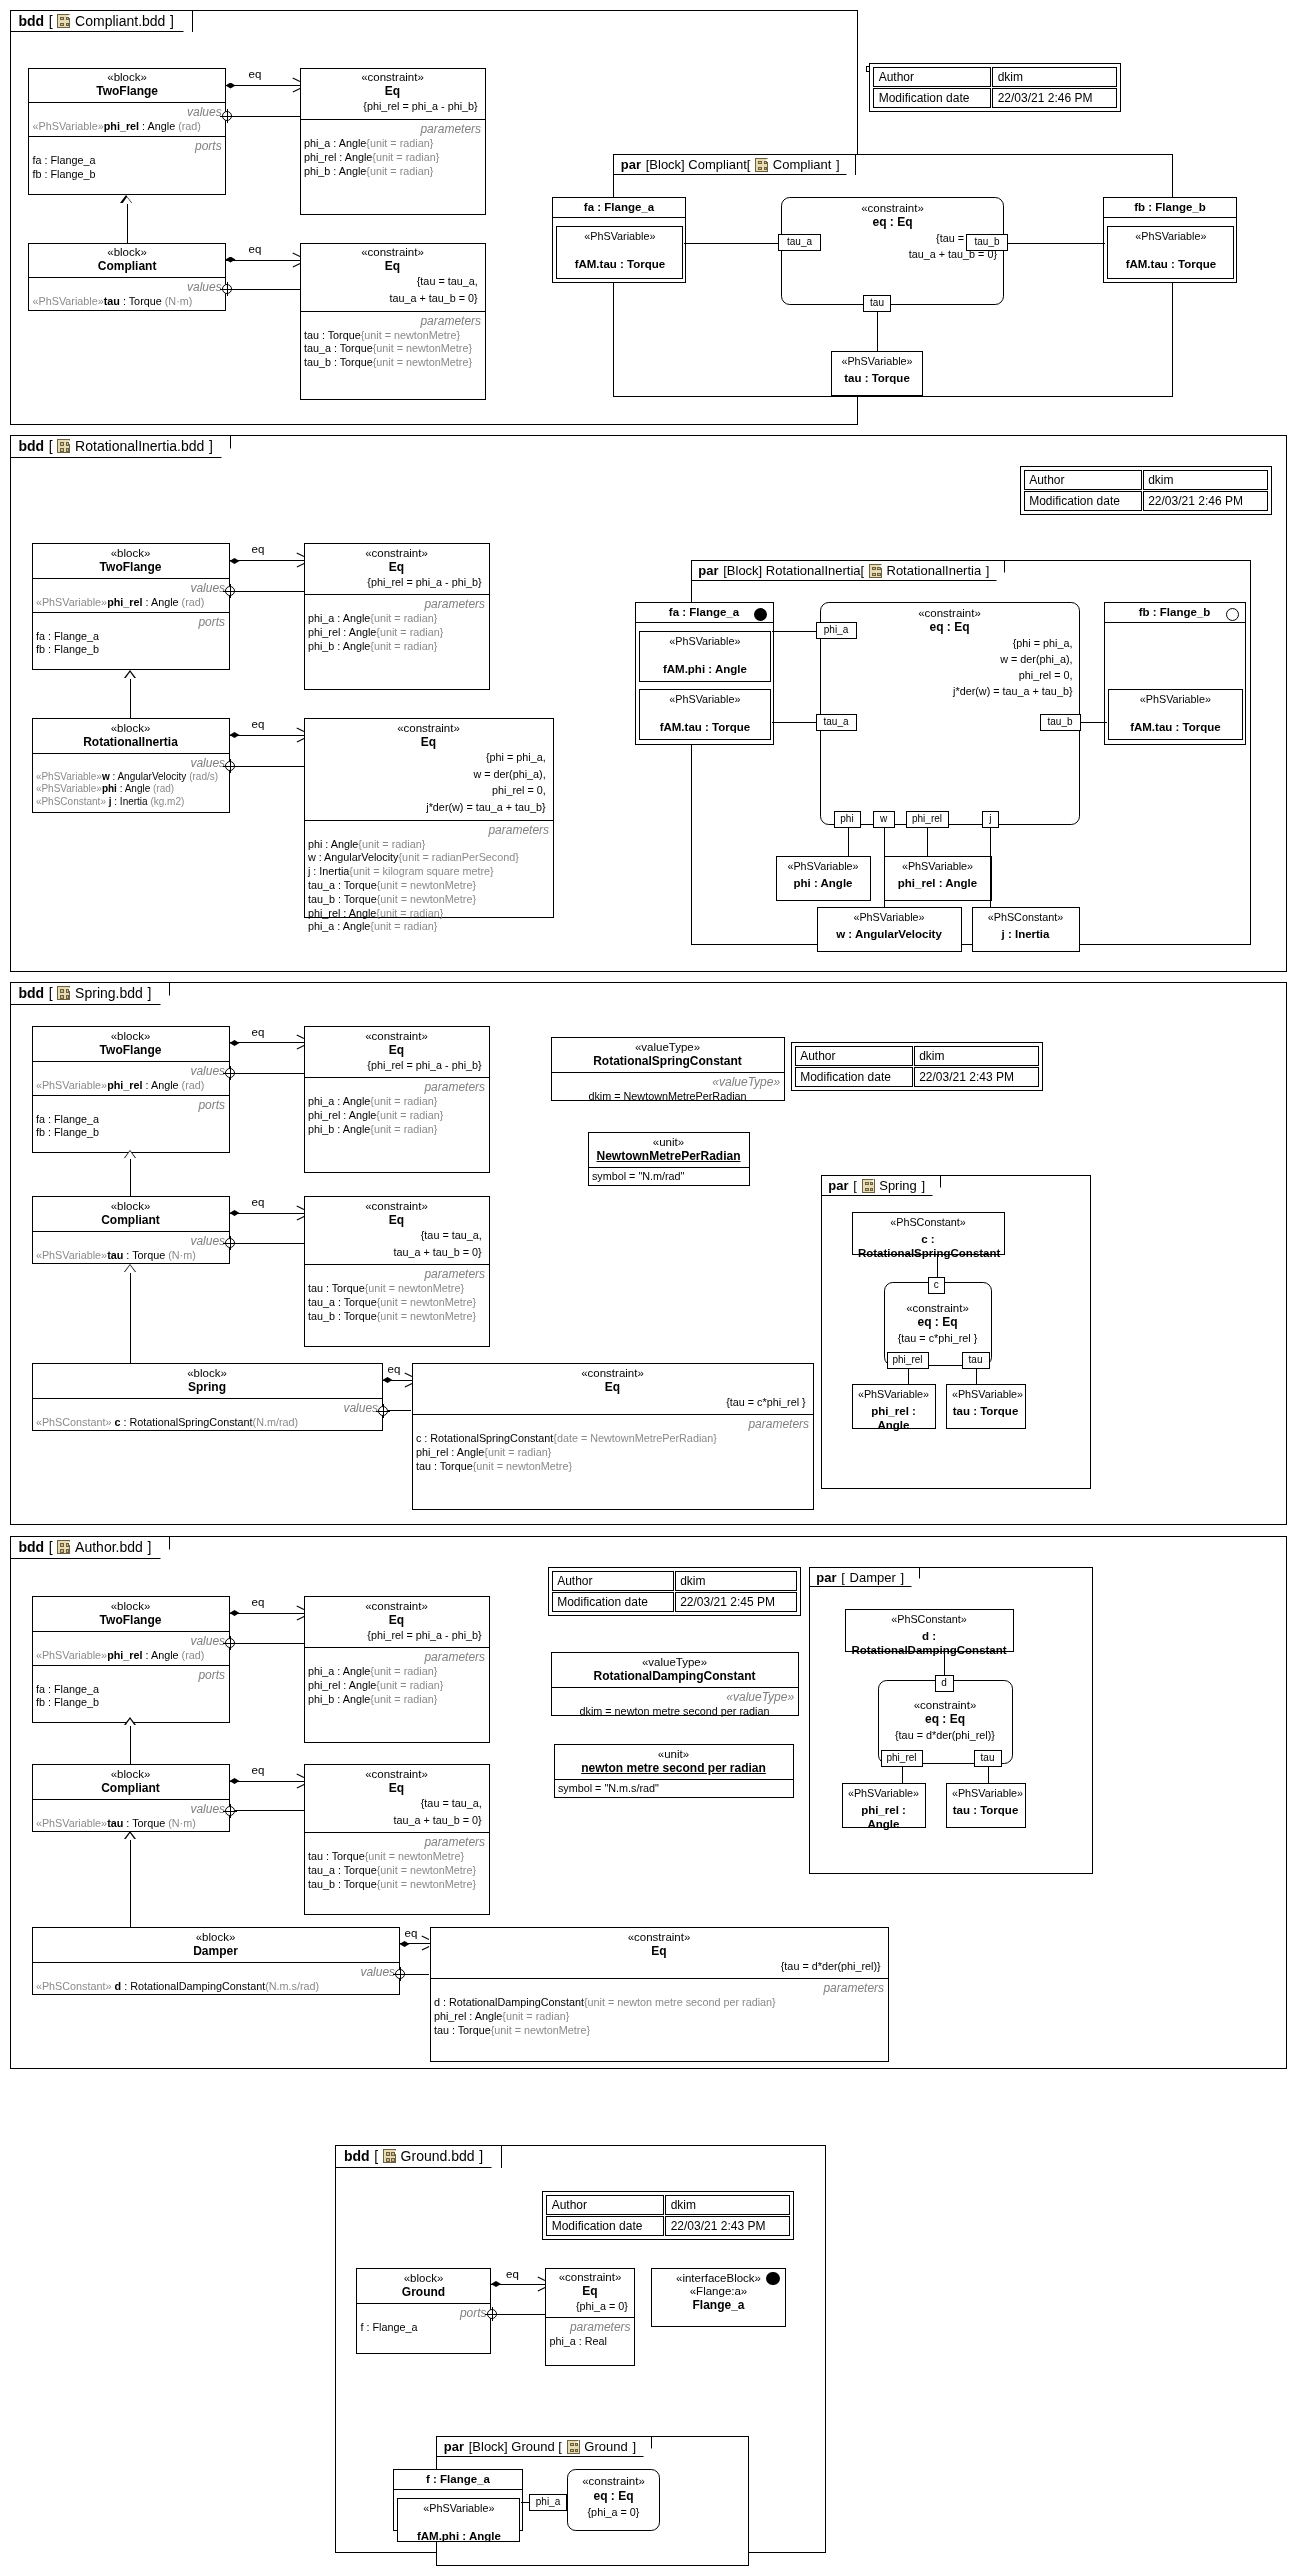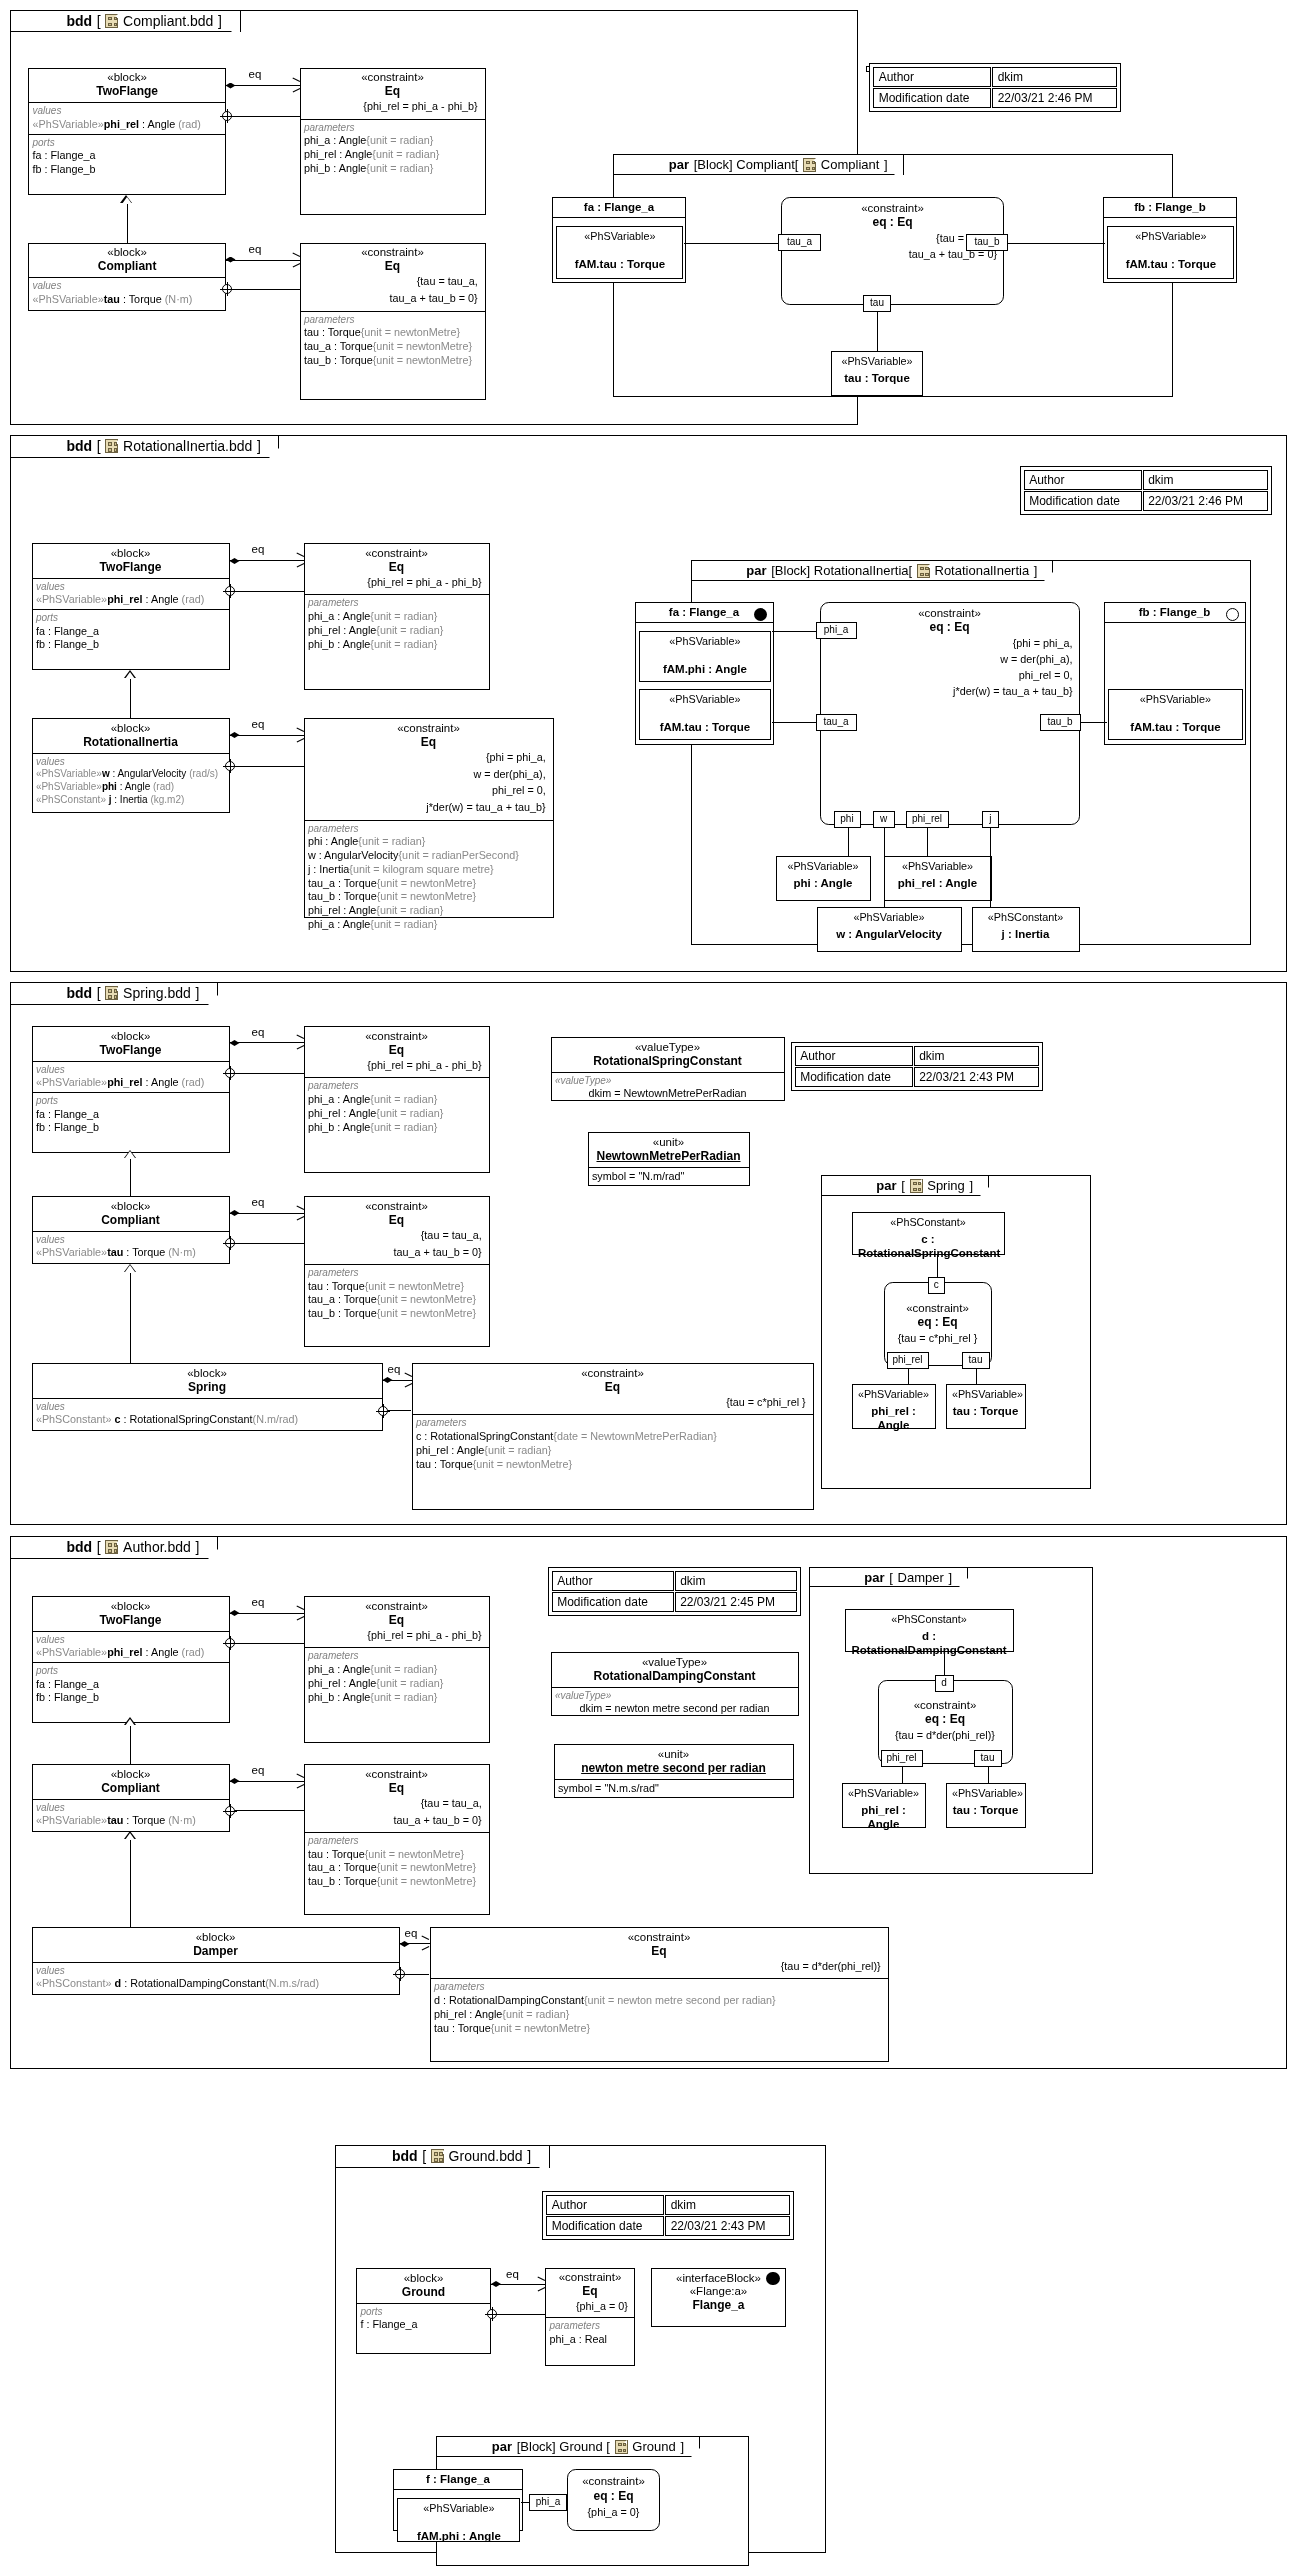--- a/index.html
+++ b/index.html
@@ -25,21 +25,21 @@
     display:flex; align-items:center; gap:4.7px;
     line-height:1;
   }
   .tab.thin { border-right-width:0.7px; border-bottom-width:0.7px; font-size:13px; padding:2.7px 15px 2.7px 6.8px; }
   .tab::after {
     content:""; position:absolute; right:-0.7px; bottom:-1.4px;
     width:0; height:0;
     border-left:10.8px solid transparent;
     border-bottom:10.8px solid #fff;
   }
-  .tab b { font-weight:bold;margin-left:48px; }
+  .tab b { font-weight:bold; }
   .tab .lbl { font-weight:normal; }
 
   
   .dicon {
     width:13px; height:14px; display:inline-block; position:relative;
     background:#e8dcb5; border:0.7px solid #6b6040; flex:0 0 auto;
   }
   .dicon::before{
     content:""; position:absolute; right:-0.7px; top:-0.7px;
     border-left:4px solid transparent; border-bottom:4px solid #fff;
@@ -54,21 +54,21 @@
 
   
   .box { position:absolute; background:#fff; border:0.7px solid #000; }
   .box.thick { border:1.4px solid #000; }
   .sec { border-bottom:0.7px solid #000; padding:2px 3.4px; }
   .sec:last-child { border-bottom:none; }
   .sec.nb { border-bottom:none; }
   .hdr { text-align:center; padding:2.7px 3.4px 3.4px; }
   .ster { font-size:11.5px; color:#000; line-height:1.15; }
   .name { font-weight:bold; font-size:12px; line-height:1.2; }
-  .compart-title { text-align:left; font-style:italic; color:#808080; font-size:10px; line-height:1.25; }
+  .compart-title { text-align:right; font-style:italic; color:#808080; font-size:12px; line-height:1.25; }
   .row { font-size:10.8px; line-height:1.28; white-space:nowrap; }
   .gray { color:#8a8a8a; }
   .expr { font-size:10.8px; text-align:right; line-height:1.3; padding:0.7px 3.4px 2px; }
   .expr.ctr { text-align:right; }
 
   
   .cbox { position:absolute; background:#fff; border:0.7px solid #000; border-radius:8.8px; }
   .cbox .ctitle { text-align:center; font-size:11.5px; padding-top:4px; }
   .cbox .cname { text-align:center; font-weight:bold; font-size:12px; padding-top:1.4px; }
   .cbox .cexpr { font-size:10.8px; line-height:1.3; text-align:right; padding:2px 6px 0 6px; }

